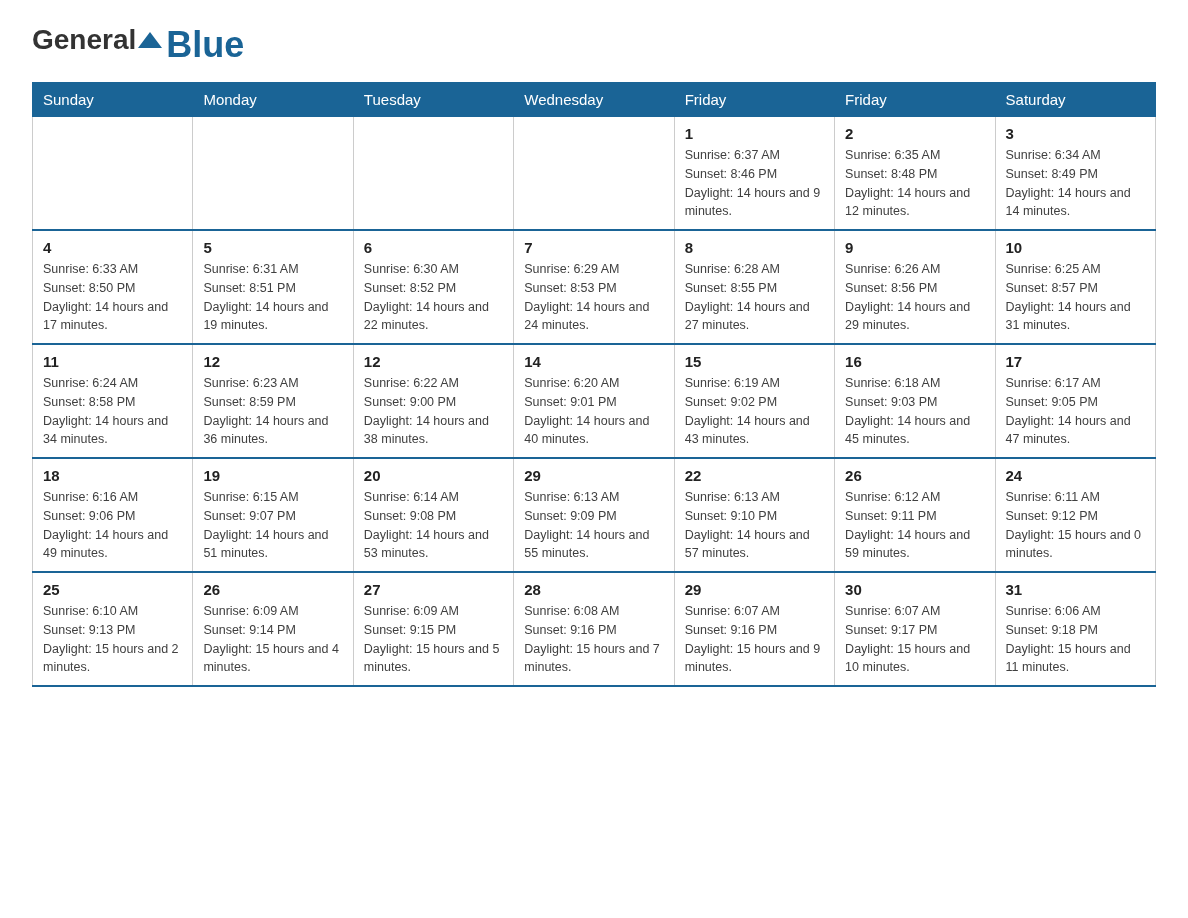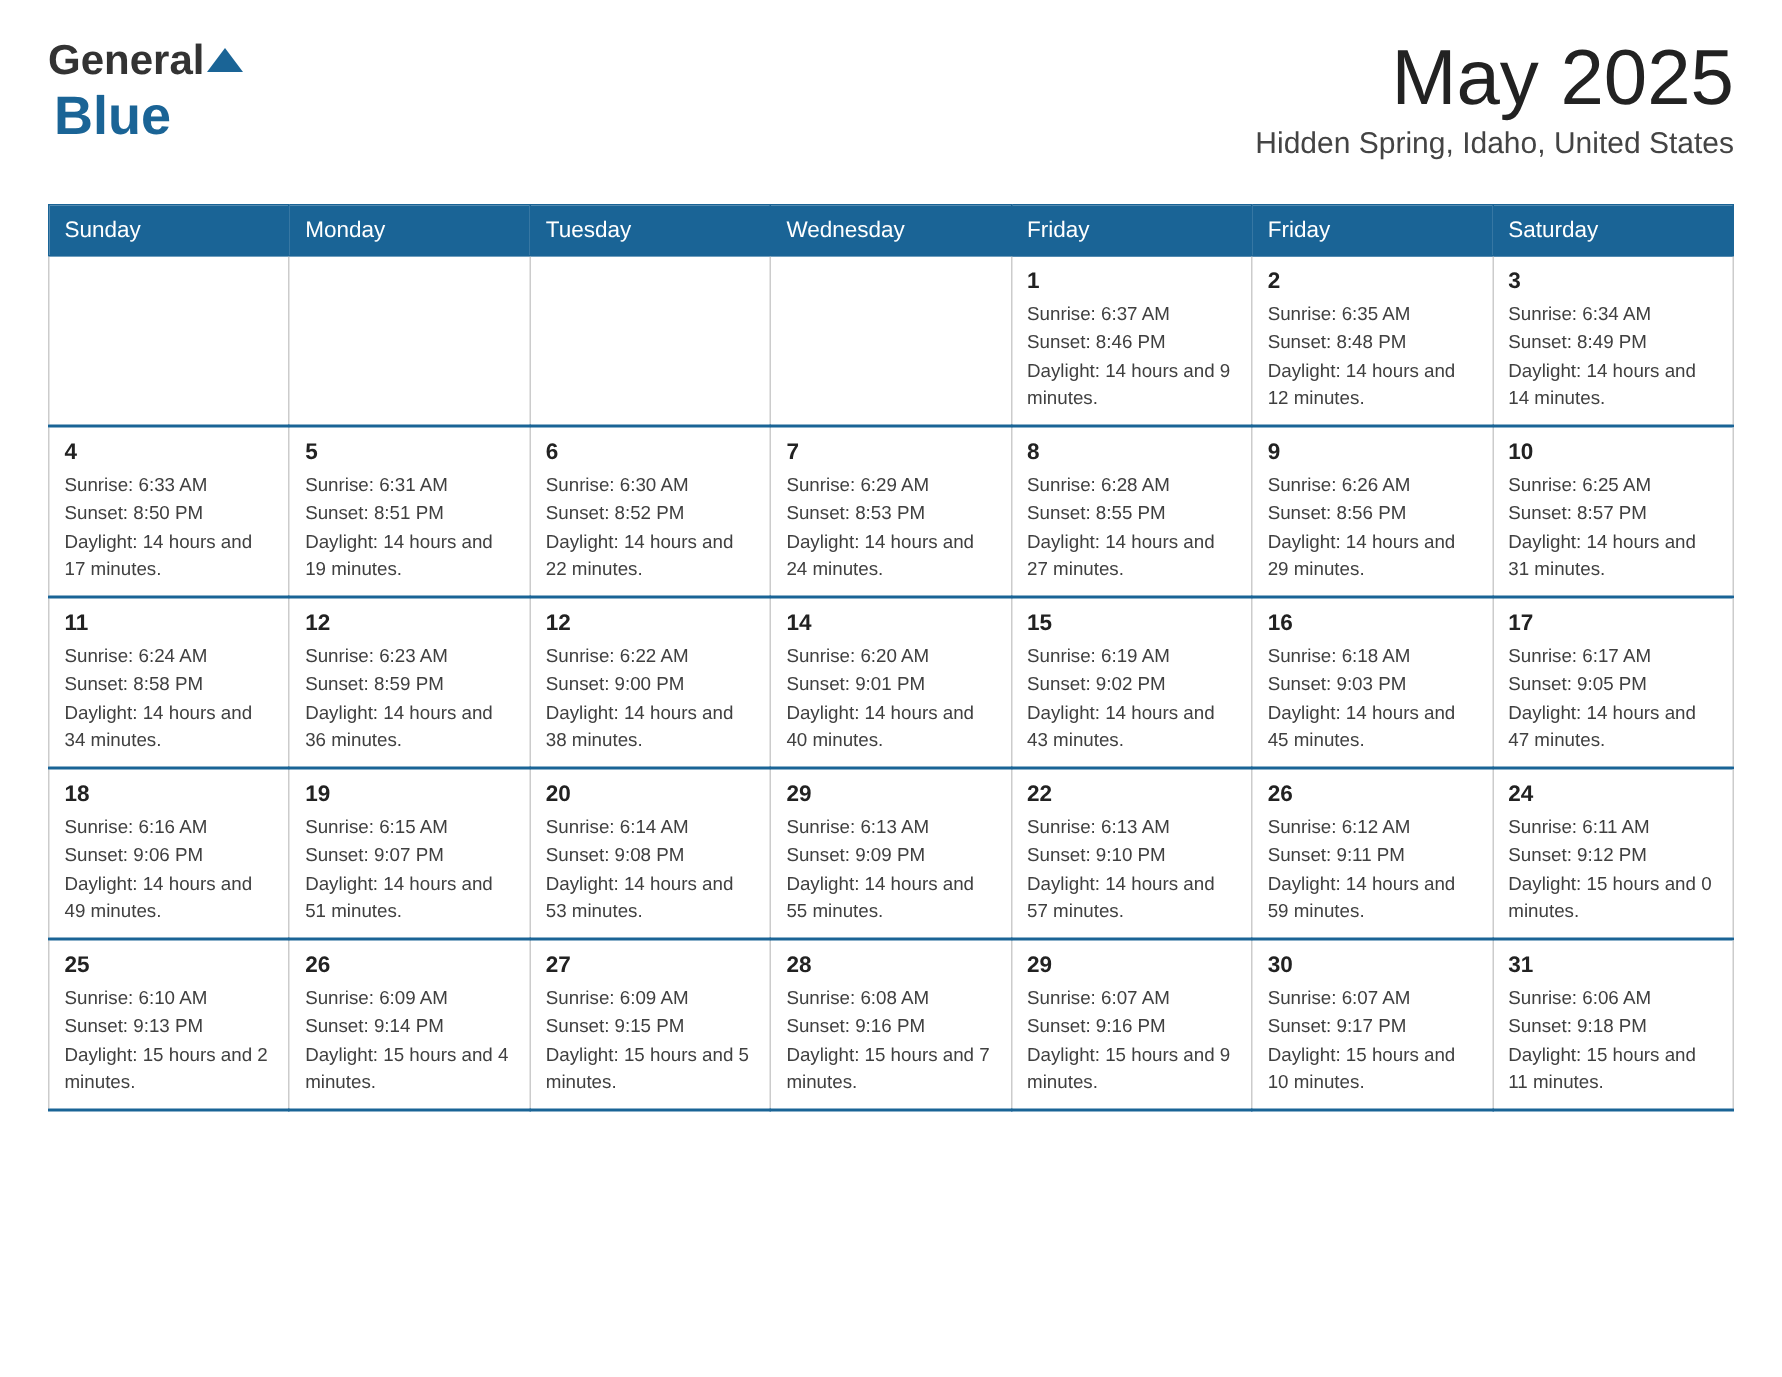--- a/index.html
+++ b/index.html
@@ -12,21 +12,21 @@
       min-height: 918px;
     }
     .header-row {
       display: flex;
       justify-content: space-between;
       align-items: flex-start;
       margin-bottom: 8px;
     }
     .logo {
       display: flex;
-      flex-direction: column;
+      flex-direction: row;
       align-items: flex-start;
     }
     .logo-text {
       display: flex;
       align-items: center;
     }
     .logo-general {
       font-size: 28px;
       font-weight: bold;
       color: #333;
@@ -46,21 +46,21 @@
       line-height: 1.1;
     }
     .location {
       font-size: 20px;
       color: #444;
       margin-top: 4px;
     }
     table {
       width: 100%;
       border-collapse: collapse;
-      margin-top: 28px;
+      margin-top: 16px;
     }
     thead tr th {
       background-color: #1a6496;
       color: #fff;
       font-size: 15px;
       font-weight: normal;
       padding: 8px 10px;
       text-align: left;
       border: 1px solid #1a6496;
     }
@@ -97,24 +97,20 @@
 
 <div class="header-row">
   <div class="logo">
     <div class="logo-text">
       <span class="logo-general">General</span>
       <div style="display:flex;flex-direction:column;align-items:center;margin-left:2px;">
         <div style="width:0;height:0;border-left:12px solid transparent;border-right:12px solid transparent;border-bottom:16px solid #1a6496;"></div>
       </div>
     </div>
     <span class="logo-blue" style="margin-left:4px;">Blue</span>
-  </div>
-  <div class="title-block">
-    <div class="month-year">May 2025</div>
-    <div class="location">Hidden Spring, Idaho, United States</div>
   </div>
 </div>
 
 <table>
   <thead>
     <tr>
       <th>Sunday</th>
       <th>Monday</th>
       <th>Tuesday</th>
       <th>Wednesday</th>

